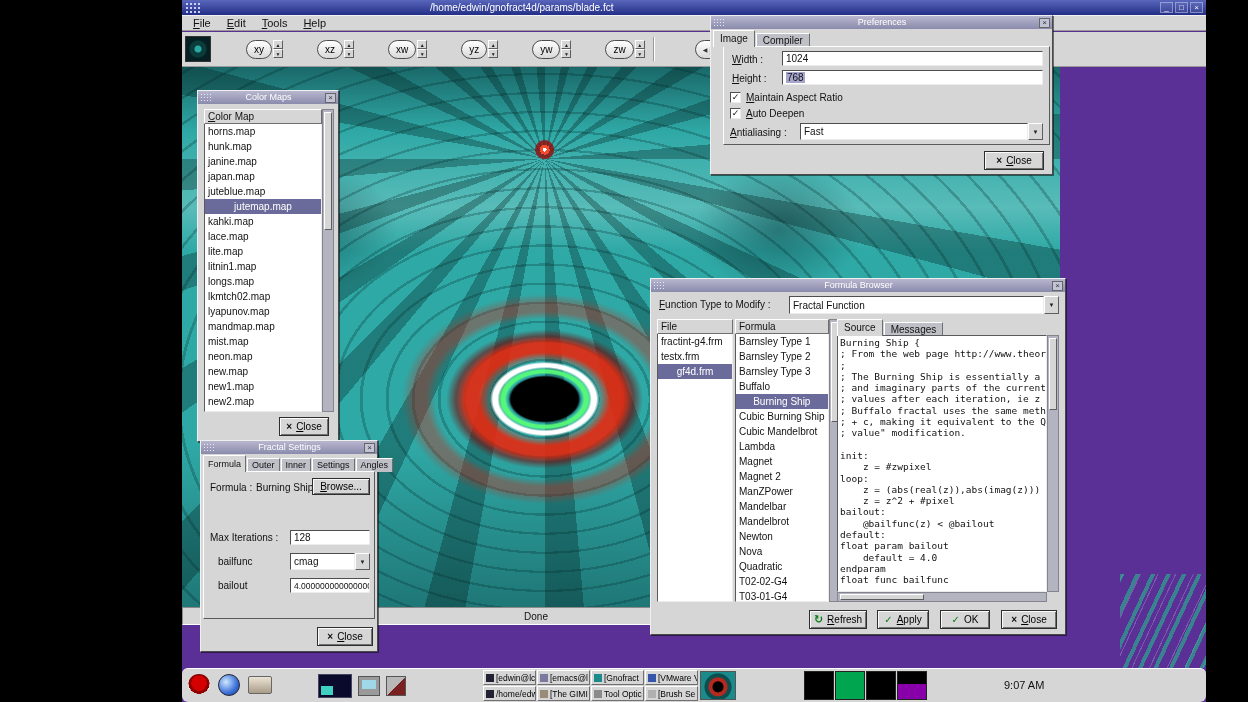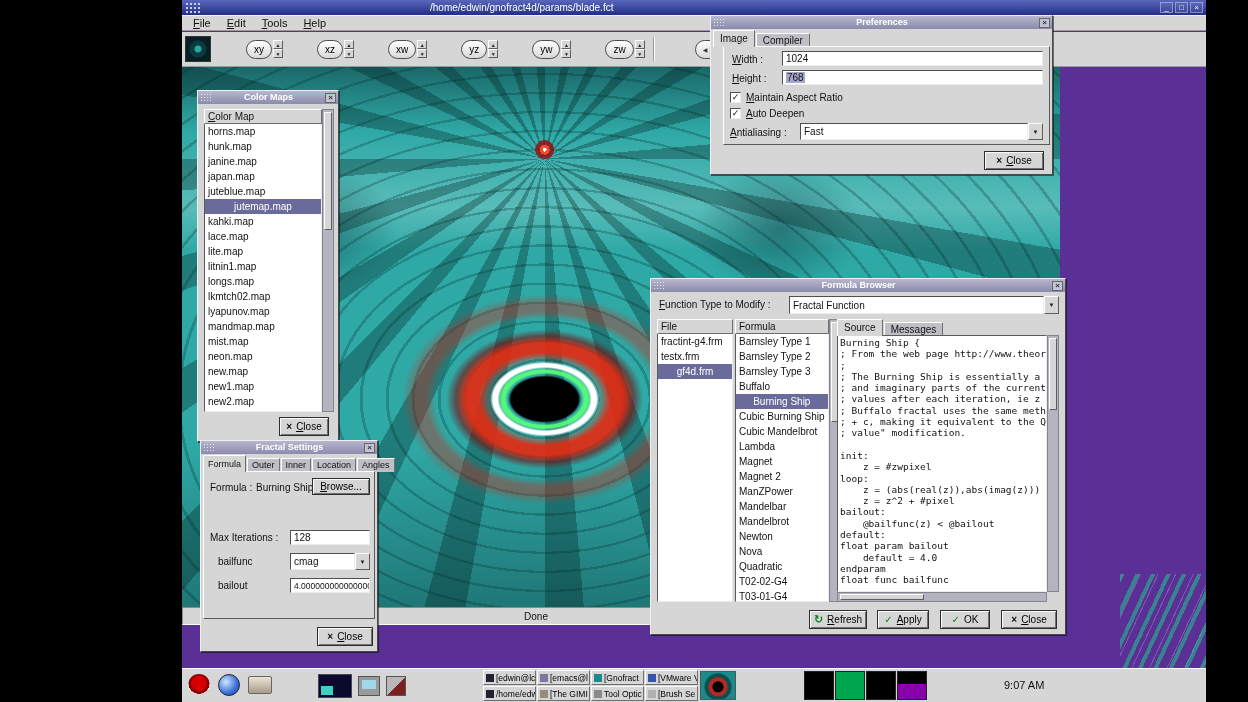--- a/index.html
+++ b/index.html
@@ -44,21 +44,21 @@
   .tabs { display:flex; align-items:flex-end; height:17px; position:relative; }
   .tab { height:14px; line-height:13px; padding:0 6px; font-size:10px; background:#bfbfc7;
          border:1px solid; border-color:#fff #6e6e6e #6e6e6e #fff; border-bottom:none; margin-right:1px; white-space:nowrap; }
   .tab.on { height:17px; line-height:16px; background:#d6d6d6; position:relative; z-index:3; }
   .page { border:1px solid; border-color:#fff #5a5a5a #5a5a5a #fff; background:#d6d6d6; }
 
   
   .dialog { position:absolute; background:#d6d6d6; border:1px solid; border-color:#efefef #4a4a4a #4a4a4a #efefef;
             box-shadow:1px 1px 0 rgba(0,0,0,.5); }
   .dlg-titlebar { height:13px; background:linear-gradient(180deg,#b7b7cf,#8a8aac); display:flex; align-items:center;
-                  color:#fff; font-size:9px; padding:0 2px; gap:3px;font-weight:bold; }
+                  color:#fff; font-size:9px; padding:0 2px; gap:3px; }
   .dlg-grip { width:12px; height:9px; flex:none;
               background-image:radial-gradient(#e9e9f6 38%, transparent 44%); background-size:3px 3px; }
   .dlg-title { flex:1; text-align:center; line-height:13px; white-space:nowrap; overflow:hidden; }
   .dlg-close { width:11px; height:10px; flex:none; background:#c3c3d6; border:1px solid #666;
                color:#333; font-size:8px; line-height:8px; text-align:center; }
 
   
   .main-window { position:absolute; left:0; top:0; width:1024px; height:625px; z-index:1; }
   .main-titlebar { position:absolute; left:0; top:0; right:0; height:15px;
                    background:linear-gradient(180deg,#5866bb,#232f86); display:flex; align-items:center; }
@@ -165,21 +165,21 @@
   .fs-milabel { position:absolute; left:6px; top:60px; font-size:10px; }
   .fs-mientry { position:absolute; left:86px; top:58px; right:4px; }
   .fs-bflabel { position:absolute; left:14px; top:84px; font-size:10px; }
   .fs-bfcombo { position:absolute; left:86px; top:81px; right:4px; }
   .fs-bolabel { position:absolute; left:14px; top:108px; font-size:10px; }
   .fs-boentry { position:absolute; left:86px; top:106px; right:4px; font-size:8.5px; }
   .fs-close { position:absolute; right:4px; top:186px; width:56px; }
 
   
   .taskbar { position:absolute; left:0; top:668px; width:1024px; height:34px; background:#d6d6d6;
-             border-top:1px solid #fff; z-index:6; }
+             border-top:1px solid #fff; z-index:6;border-radius:6px; }
   .tb-left { position:absolute; left:6px; top:5px; display:flex; gap:8px; align-items:center; }
   .icon-redhat { width:22px; height:22px; border-radius:50%;
                  background:radial-gradient(circle at 50% 42%, #d40000 0 45%, #8f0000 46% 62%, transparent 63%),
                             linear-gradient(180deg, transparent 13px, #f2f2f2 13px 15px, transparent 15px); }
   .icon-globe { width:22px; height:22px; border-radius:50%;
                 background:radial-gradient(circle at 35% 35%, #cfe8ff, #3a6fd8 60%, #1c3f8f); border:1px solid #223; }
   .icon-printer { width:24px; height:18px; background:linear-gradient(180deg,#ece4d4,#a89c88);
                   border:1px solid #666; border-radius:2px; }
   .pager { width:34px; height:24px; background:#0a0a2c; border:1px solid #44445e; position:relative; }
   .pager::after { content:""; position:absolute; left:2px; bottom:2px; width:12px; height:9px; background:#3fd0c0; }
@@ -547,21 +547,21 @@
       <div class="dlg-titlebar">
         <div class="dlg-grip"></div>
         <span class="dlg-title">Fractal Settings</span>
         <span class="dlg-close">×</span>
       </div>
       <div class="tabs fs-tabs">
 
       <span class="tab on">Formula</span>
           <span class="tab">Outer</span>
           <span class="tab">Inner</span>
-          <span class="tab">Location</span>
+          <span class="tab">Settings</span>
           <span class="tab">Angles</span>
         </div>
       <div class="page fs-page">
         <span class="fs-flabel">Formula :</span>
         <span class="fs-fvalue">Burning Ship</span>
         <button class="gbtn fs-browse">
           <span class="mn">Browse...</span>
         </button>
         <span class="fs-milabel">Max Iterations :</span>
         <div class="entry fs-mientry">

